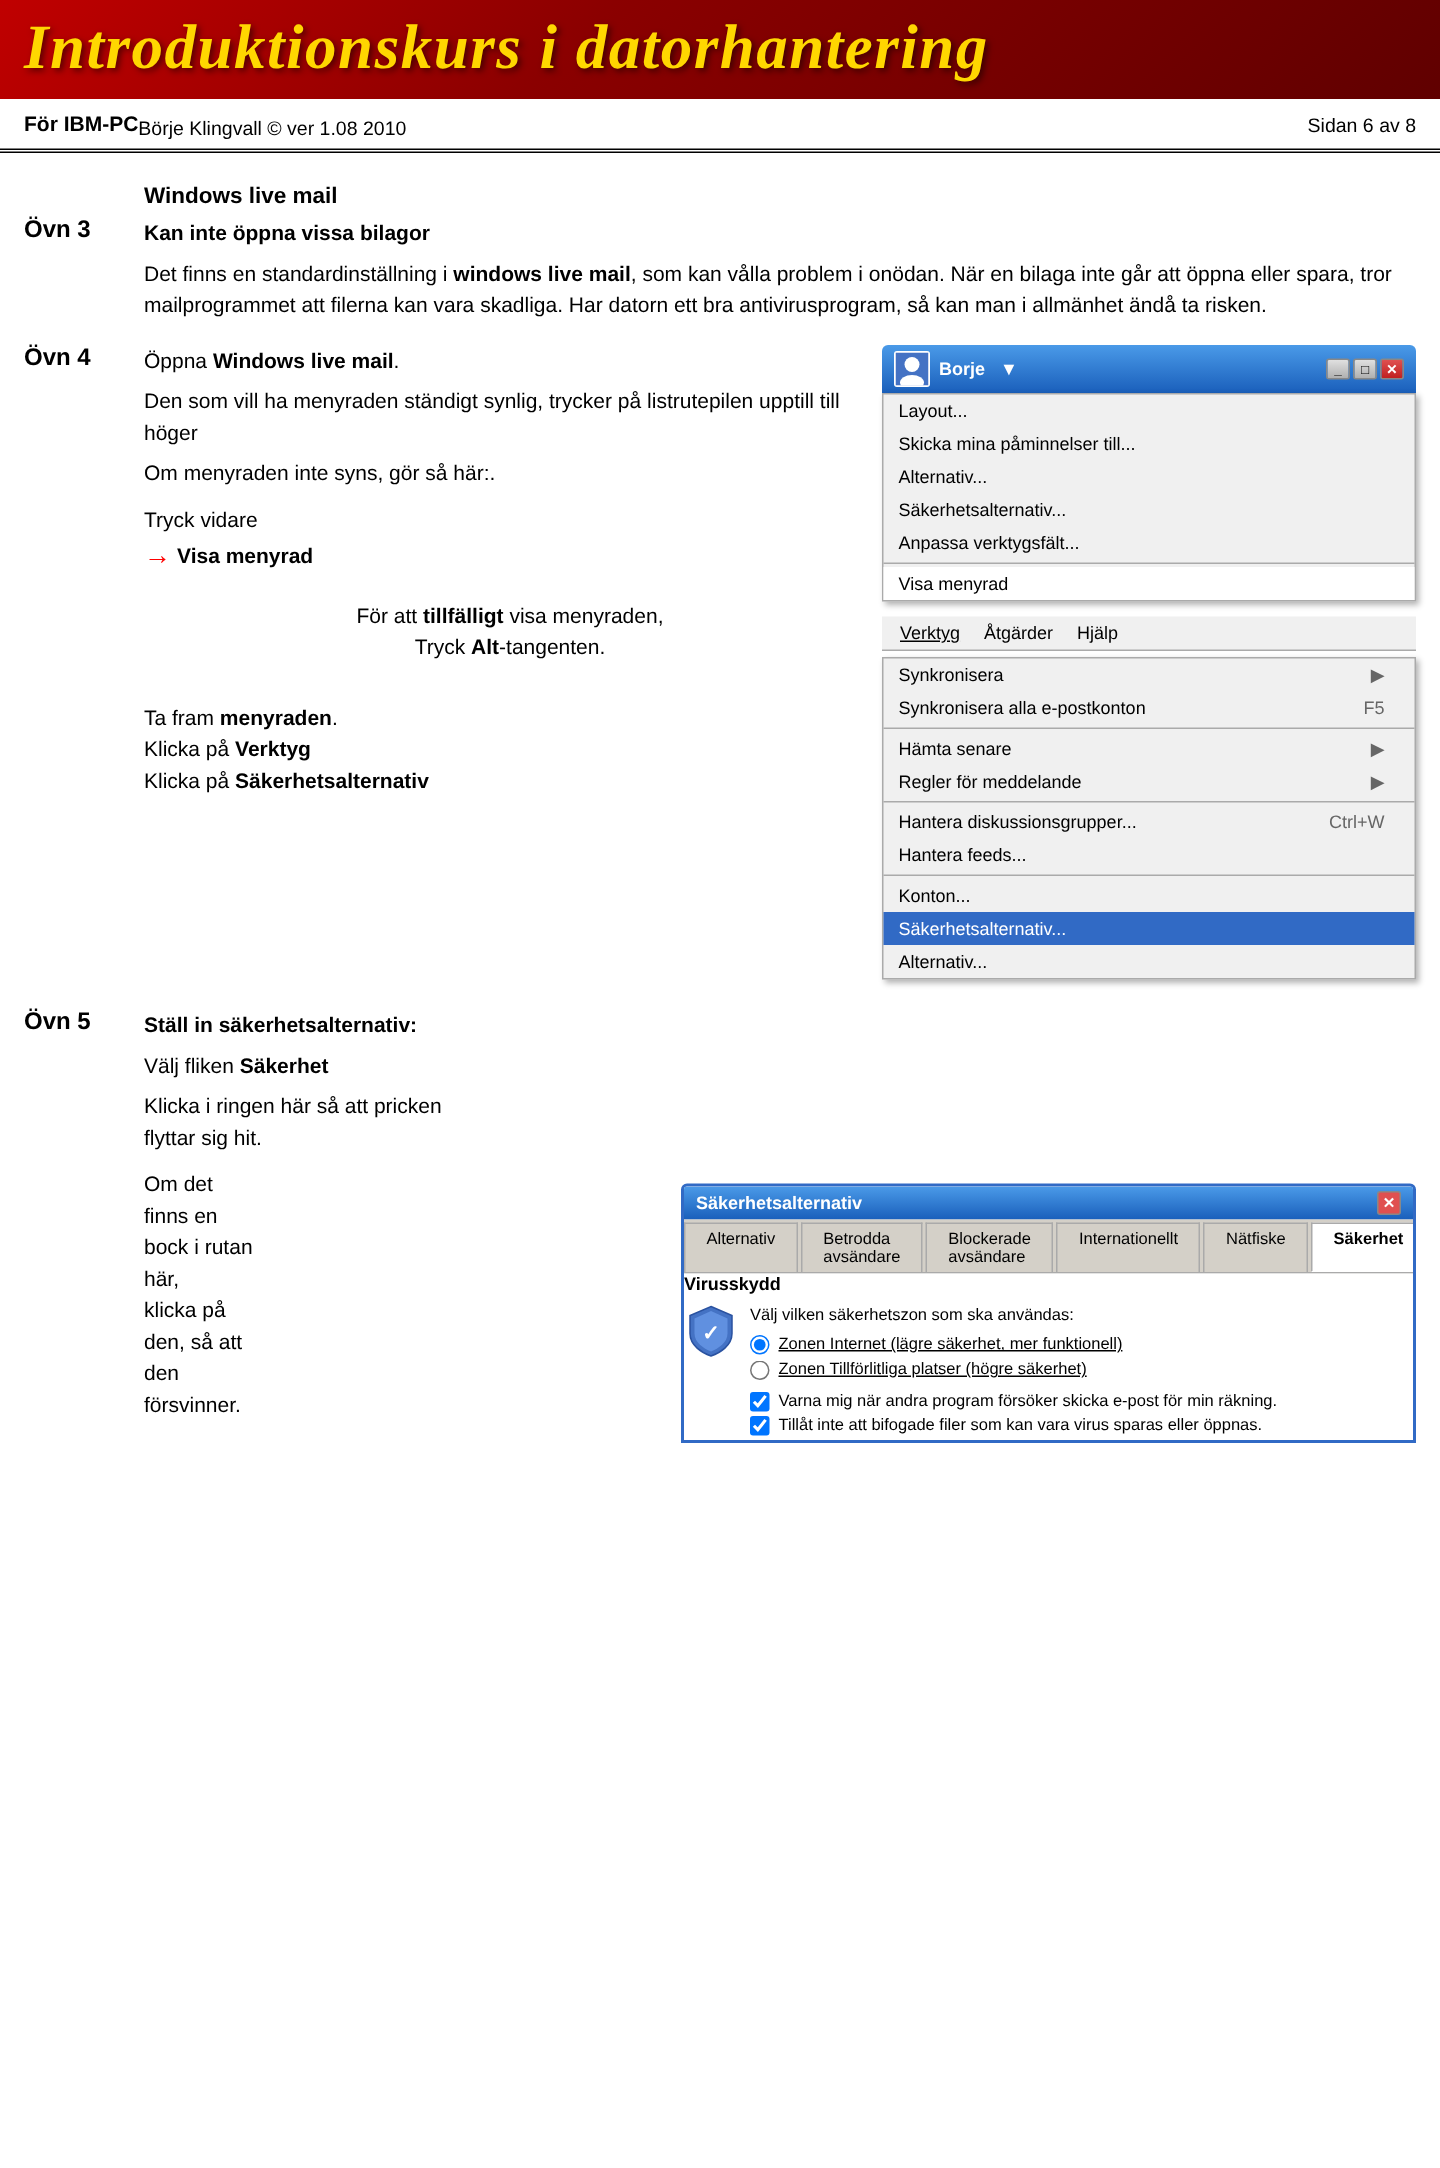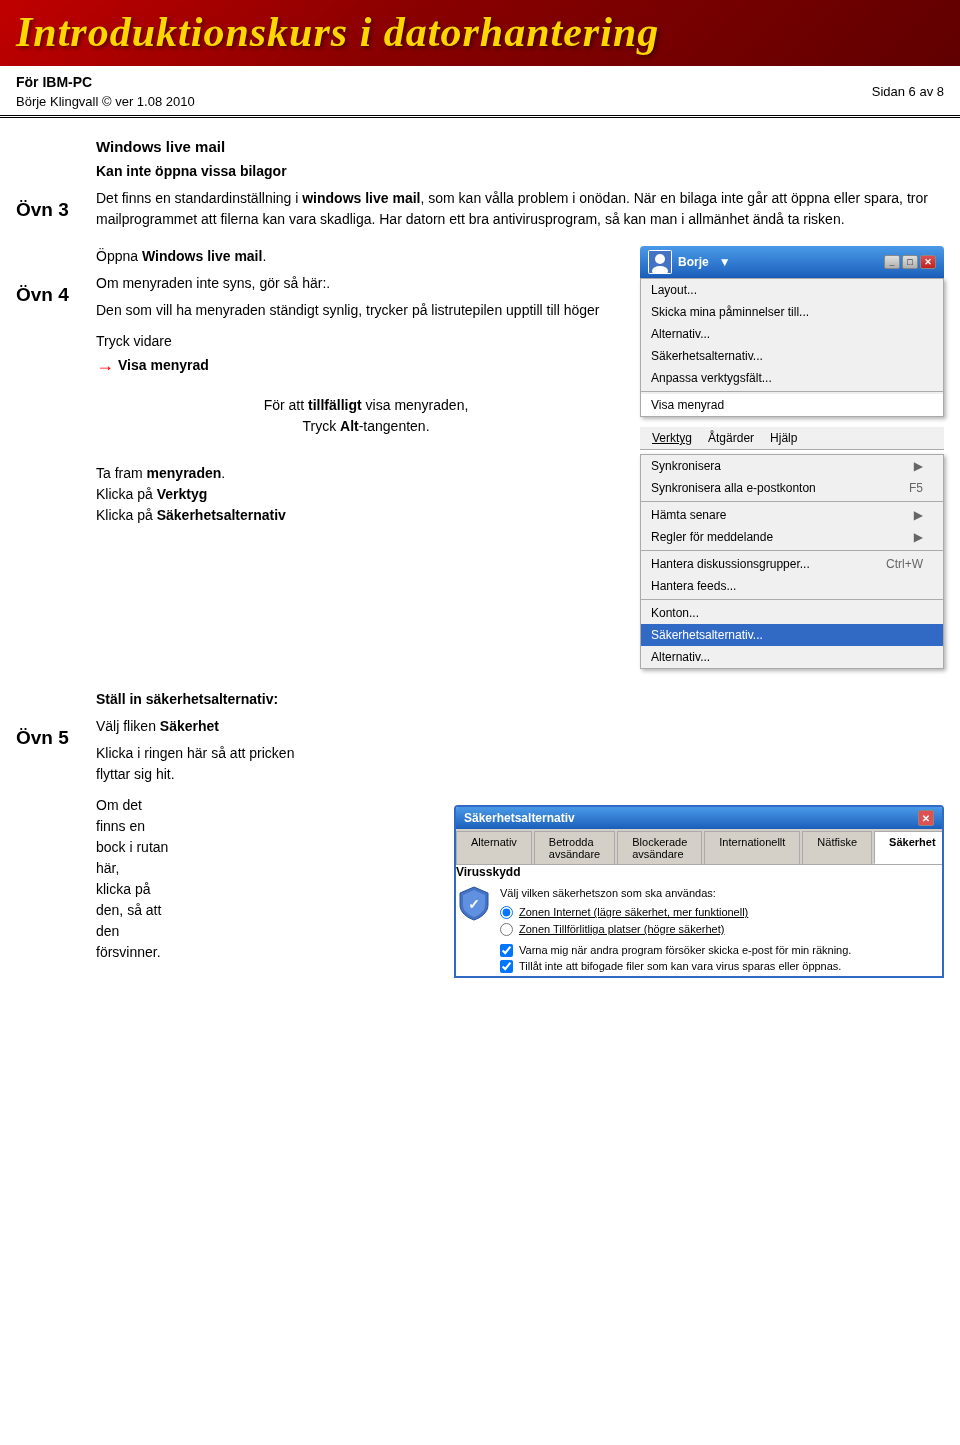--- a/index.html
+++ b/index.html
@@ -31,21 +31,20 @@
     
     .sub-header {
       display: flex;
       align-items: flex-start;
       justify-content: space-between;
       padding: 8px 16px 6px 16px;
       border-bottom: 3px double #000;
     }
     .sub-header-left {
       display: flex;
-      flex-direction: column;
     }
     .sub-header-left .for-ibm {
       font-weight: bold;
       font-size: 14px;
     }
     .sub-header-left .author {
       font-size: 13px;
       margin-top: 4px;
     }
     .sub-header-center {
@@ -79,23 +78,22 @@
     }
 
     
     .exercise-row {
       display: flex;
       margin-bottom: 10px;
     }
     .exercise-label {
       min-width: 80px;
       font-weight: bold;
-      font-size: 19px;
+      font-size: 16px;
       padding-top: 0;
-      margin-top: 38px;
     }
     .exercise-content {
       flex: 1;
     }
 
     
     .bold { font-weight: bold; }
 
     p {
       margin-bottom: 6px;
@@ -105,21 +103,21 @@
     
     .two-col {
       display: flex;
       gap: 4px;
       align-items: flex-start;
     }
     .text-col {
       flex: 1;
     }
     .image-col {
-      width: 304px;
+      width: 356px;
       flex-shrink: 0;
     }
 
     
     .win-menu-container {
       position: relative;
       margin-bottom: 10px;
     }
     .win-titlebar-buttons {
       display: flex;
@@ -345,24 +343,24 @@
   <div class="exercise-row">
     <div class="exercise-label">Övn 4</div>
     <div class="exercise-content">
       <div class="two-col">
 
         <div class="text-col">
           <p>
             Öppna <span class="bold">Windows live mail</span>.
           </p>
           <p>
+            Den som vill ha menyraden ständigt synlig, trycker på listrutepilen upptill till höger
+          </p>
+          <p>
             Om menyraden inte syns, gör så här:.
-          </p>
-          <p>
-            Den som vill ha menyraden ständigt synlig, trycker på listrutepilen upptill till höger
           </p>
           <p style="margin-top:10px;">
             Tryck vidare<br>
             <span class="bold" style="display:inline-flex; align-items:center; gap:4px;">
               <span style="color:red; font-size:18px;">→</span>
               <span class="bold">Visa menyrad</span>
             </span>
           </p>
           <p style="margin-top:16px;text-align:center;">
             För att <span class="bold">tillfälligt</span> visa menyraden,<br>

